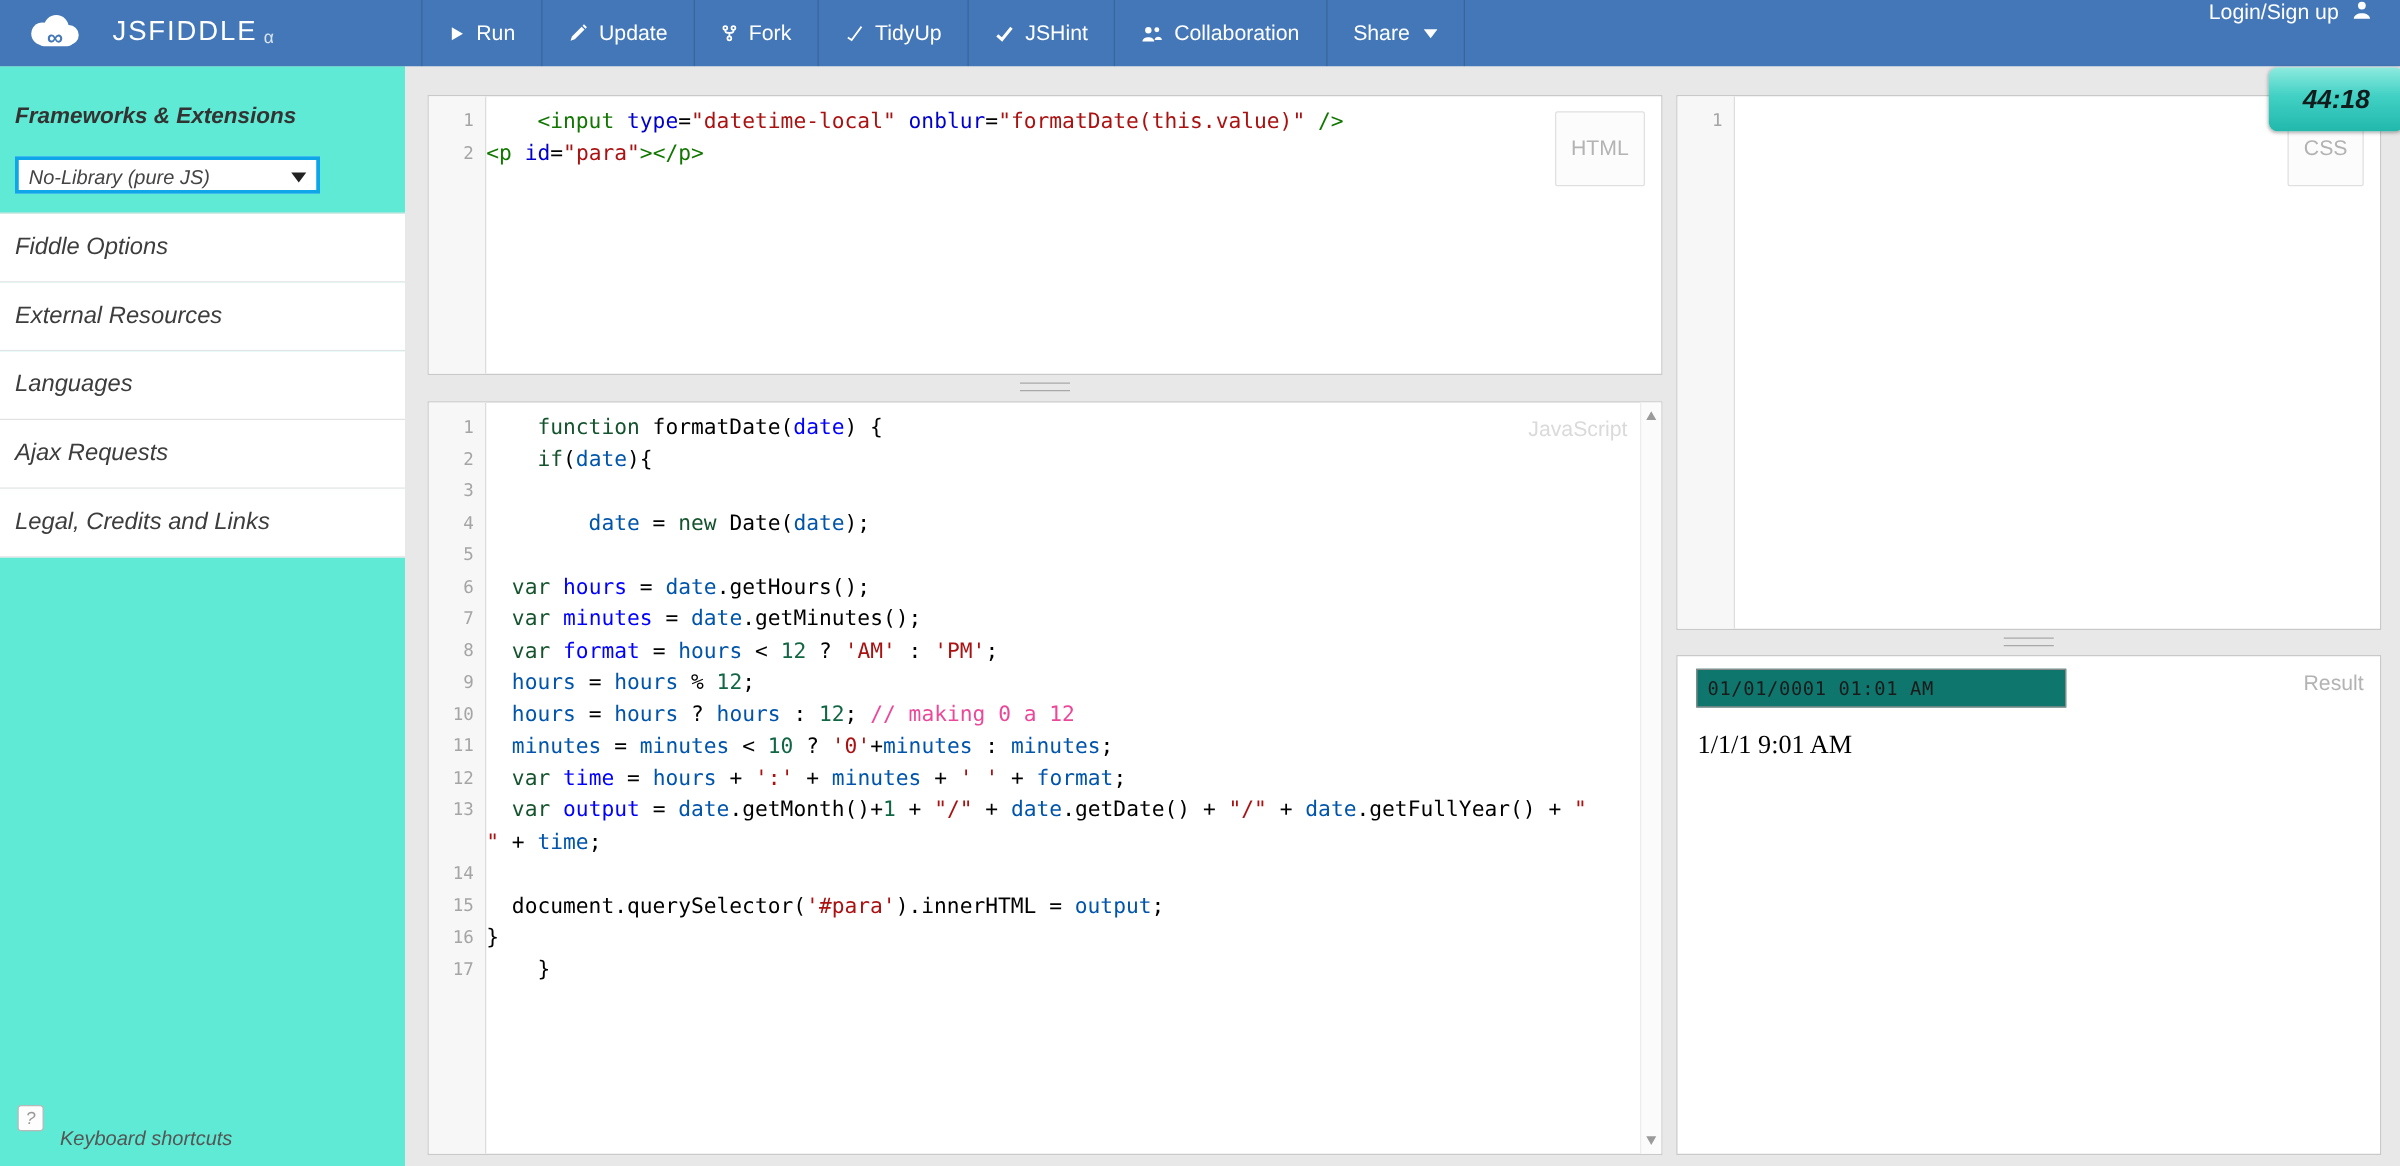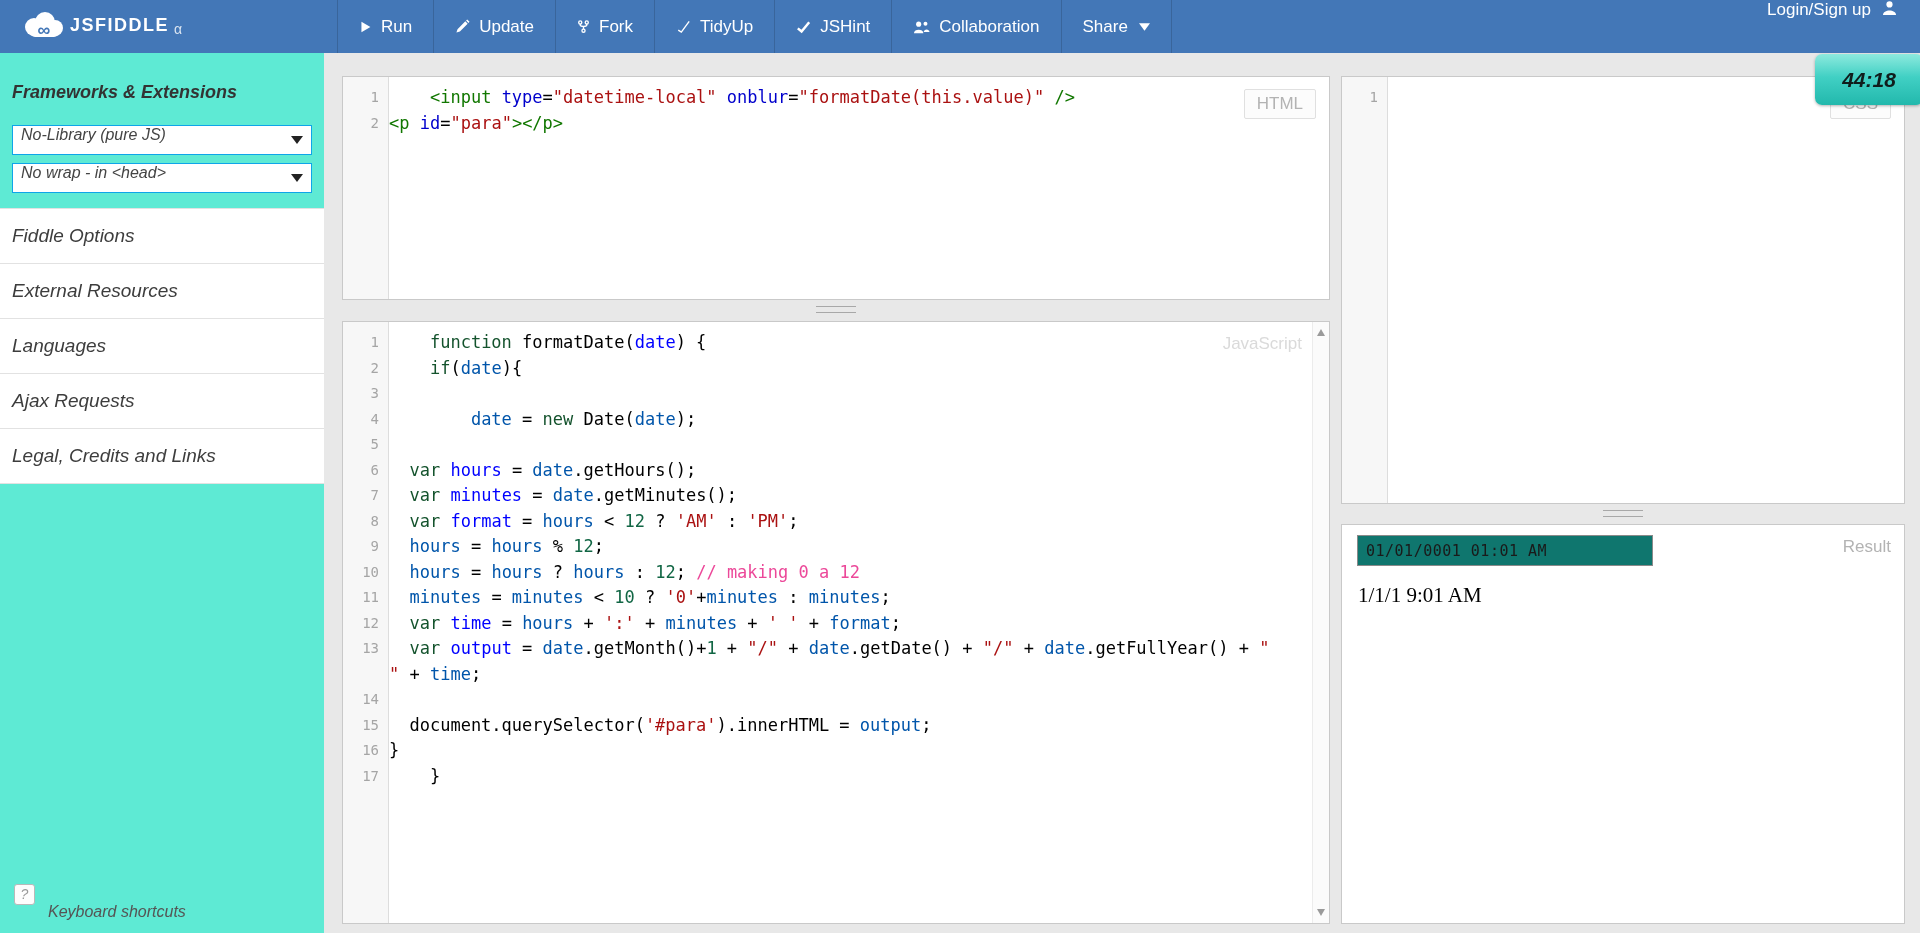--- a/index.html
+++ b/index.html
@@ -5,42 +5,42 @@
   * { box-sizing: border-box; }
   html,body { margin:0; padding:0; }
   body {
     width:1920px; height:933px; position:relative; overflow:hidden;
     background:#e8e8e8; font-family:"Liberation Sans", sans-serif;
   }
 
   
   .nav { position:absolute; left:0; top:0; width:1920px; height:53px; background:#4377b7; z-index:5; }
   .logo { position:absolute; left:20px; top:9px; display:flex; align-items:center; cursor:pointer; }
-  .logo-text { color:#fff; font-size:18px; font-weight:bold; letter-spacing:1.5px; margin-left:4px; }
+  .logo-text { color:#fff; font-size:22px; font-weight:normal; letter-spacing:1.5px; margin-left:24px; }
   .logo-alpha { color:rgba(255,255,255,.8); font-size:14px; margin-left:5px; margin-top:7px; }
   .nav-items { position:absolute; left:337px; top:0; height:53px; display:flex; }
   .nav-btn { display:flex; align-items:center; gap:9px; padding:0 21px; height:53px;
     border-left:1px solid rgba(0,0,0,.15); color:#fff; font-size:17px; cursor:pointer; }
   .nav-btn.last { border-right:1px solid rgba(0,0,0,.15); }
   .nav-icon { display:flex; align-items:center; }
   .caret-wrap { display:flex; align-items:center; margin-left:2px; }
   .login { position:absolute; right:22px; top:0; height:53px; display:flex; align-items:flex-start; gap:10px;
     color:#fff; font-size:17px; cursor:pointer; }
   .timer { position:absolute; left:1815px; top:54px; width:108px; height:51px;
     background:linear-gradient(180deg,#8deade 0%,#41d0c4 45%,#22b8ac 100%);
     border-radius:7px; display:flex; align-items:center; justify-content:center;
     font-size:21px; font-style:italic; font-weight:bold; color:#101d1c;
     box-shadow:0 1px 3px rgba(0,0,0,.3); z-index:6; }
 
   
   .sidebar { position:absolute; left:0; top:53px; width:324px; bottom:0; background:#5eead4;font-style:italic; }
   .sidebar h2 { margin:29px 0 0 12px; font-size:18px; color:#333; }
   .selects { margin-top:22px; }
-  .select { position:relative; margin:0 12px 8px 12px; width:300px; height:30px;
-    border:1px solid #0ea5e9; background:#fff; display:flex; align-items:flex-start; cursor:pointer; }
+  .select { position:relative; margin:0 12px 8px 12px; width:244px; height:30px;
+    border:3px solid #0ea5e9; background:#fff; display:flex; align-items:flex-end; cursor:pointer; }
   .sel-text { padding-left:8px; font-size:16px; color:#444; }
   .sel-arrow { position:absolute; right:8px; top:10px; width:0; height:0;
     border-left:6px solid transparent; border-right:6px solid transparent; border-top:8px solid #222; }
   .side-items { margin-top:15px; border-top:1px solid #e2e2e2; }
   .side-item { height:55px; display:flex; align-items:center; padding-left:12px;
     font-size:19px; color:#3d3d3d; border-bottom:1px solid #e2e2e2; cursor:pointer; background:#fff; }
   .kbd-row { position:absolute; left:14px; bottom:12px; display:flex; align-items:center; gap:13px; }
   .help-box { width:21px; height:21px; border:1px solid #b9b9b9; border-radius:3px; color:#999;
     font-size:14px; display:flex; align-items:center; justify-content:center; cursor:pointer; background:#fdfdfd; }
   .kbd-label { font-size:16px; color:#555; cursor:pointer;margin-top:36px; }
@@ -65,21 +65,21 @@
   .tk-def  { color:#00f; }
   .tk-var2 { color:#05a; }
   .tk-num  { color:#164; }
   .tk-str  { color:#a11; }
   .tk-cmt  { color:#ec4899; }
   .tk-tag  { color:#170; }
   .tk-attr { color:#00c;margin-top:24px; }
   .tk-plain{ color:#000; }
 
   .panel-label { position:absolute; top:12px; right:13px; font-size:17px; color:#b3b3b3; z-index:3; }
-  .panel-label.boxed { background:#fcfcfc; border:1px solid #e0e0e0; padding:4px 12px; border-radius:2px; }
+  .panel-label.boxed { background:#fcfcfc; border:1px solid #e0e0e0; padding:19px 12px; border-radius:2px; }
   .watermark { position:absolute; top:12px; right:27px; font-size:17px; color:#dadada; z-index:2; }
 
   .vscroll { position:absolute; right:0; top:0; bottom:0; width:17px; background:#fbfbfb; border-left:1px solid #ececec; }
   .arr { position:absolute; left:4px; width:0; height:0;
     border-left:4.5px solid transparent; border-right:4.5px solid transparent; }
   .arr.up   { top:7px;    border-bottom:7px solid #9a9a9a; }
   .arr.down { bottom:7px; border-top:7px solid #9a9a9a; }
 
   .splitter-h { position:absolute; height:7px; width:40px;
     border-top:1px solid #a8a8a8; border-bottom:1px solid #a8a8a8; cursor:row-resize; z-index:4; }
@@ -194,24 +194,20 @@
 </div>
 <div class="timer">44:18</div>
 
 <div class="sidebar">
   <h2>Frameworks &amp; Extensions</h2>
   <div class="selects" id="selects">
       <div class="select">
         <span class="sel-text">No-Library (pure JS)</span>
         <span class="sel-arrow"></span>
       </div>
-      <div class="select">
-        <span class="sel-text">No wrap - in &lt;head&gt;</span>
-        <span class="sel-arrow"></span>
-      </div>
     </div>
   <div class="side-items" id="side-items">
       <div class="side-item">Fiddle Options</div>
       <div class="side-item">External Resources</div>
       <div class="side-item">Languages</div>
       <div class="side-item">Ajax Requests</div>
       <div class="side-item">Legal, Credits and Links</div>
     </div>
   <div class="kbd-row">
     <span class="help-box">?</span>

